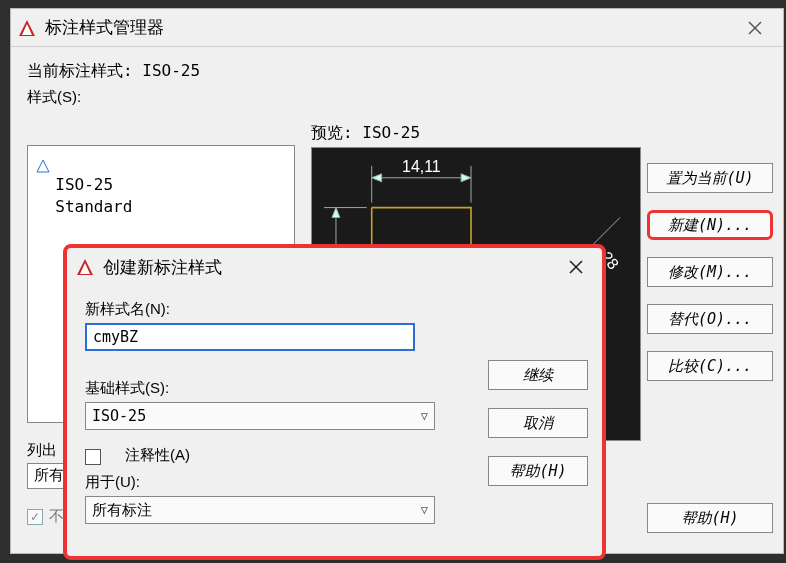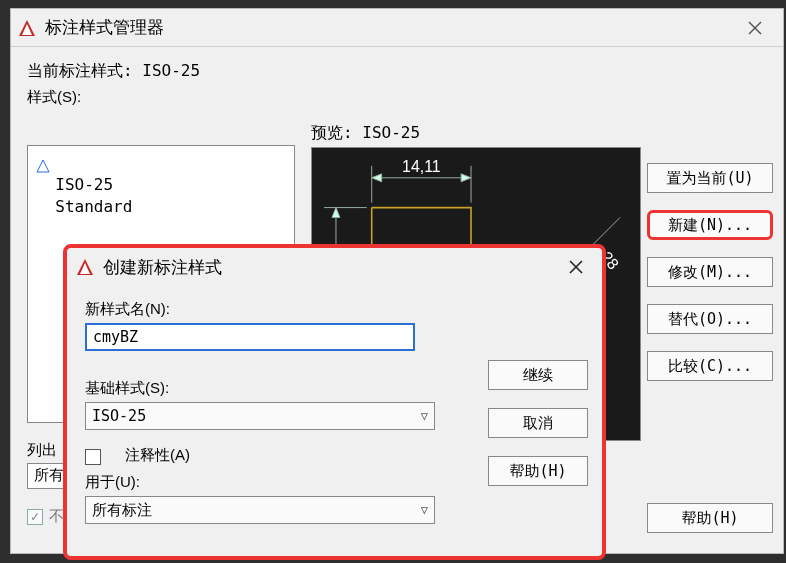--- a/index.html
+++ b/index.html
@@ -81,20 +81,21 @@
     display: flex; flex-direction: column; gap: 17px;
   }
   .wbtn {
     height: 30px;
     background: #fafafa;
     border: 1px solid #888;
     display: flex; align-items: center; justify-content: center;
     font-size: 15px;
     cursor: pointer;
     font-family: "SimSun", monospace;
+    font-style: italic;
   }
   .wbtn.highlight { border: 3px solid #e33; border-radius: 6px; }
   .help-btn {
     position: absolute;
     right: 10px; bottom: 20px;
     width: 126px;
   }
   .list-label {
     position: absolute; left: 16px; top: 394px;
   }

